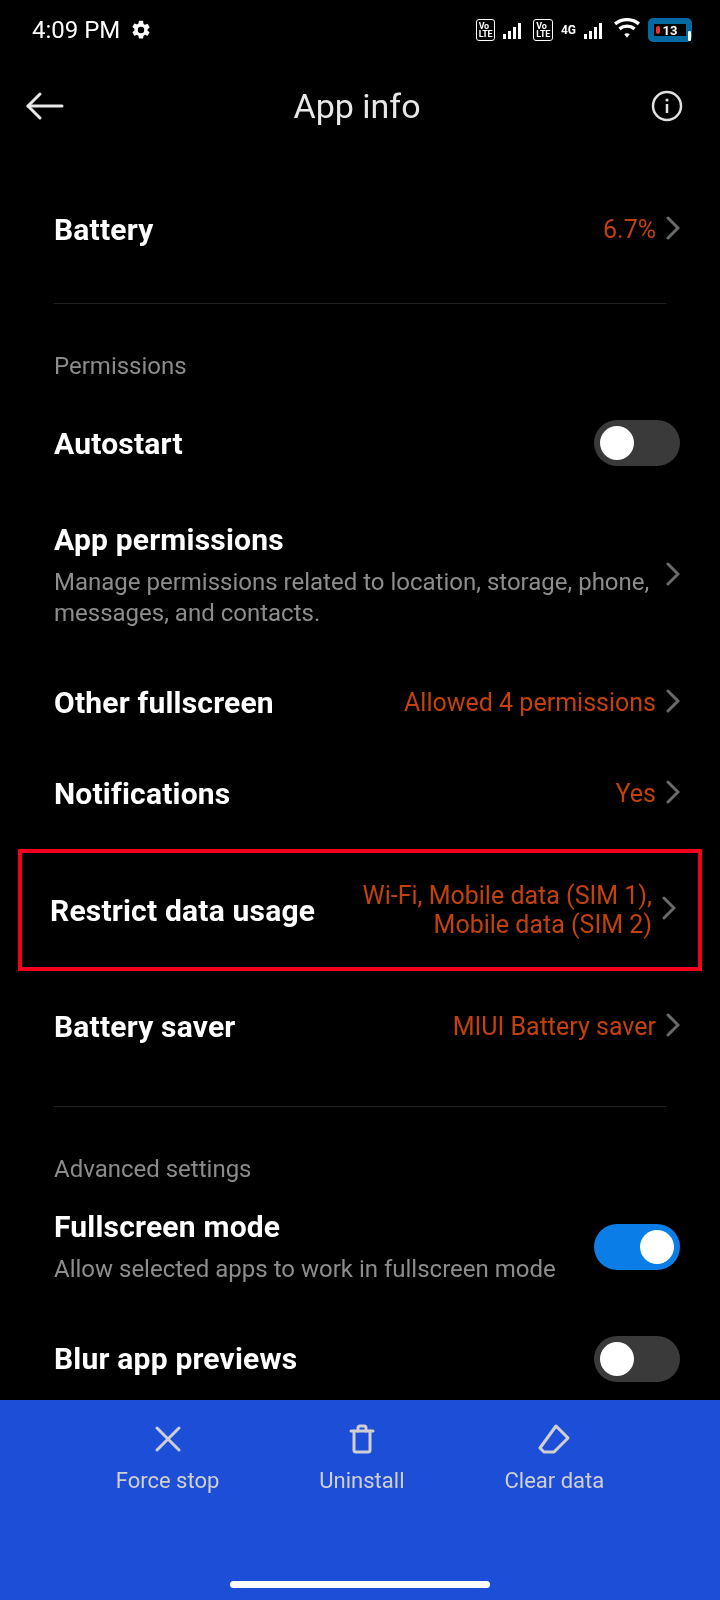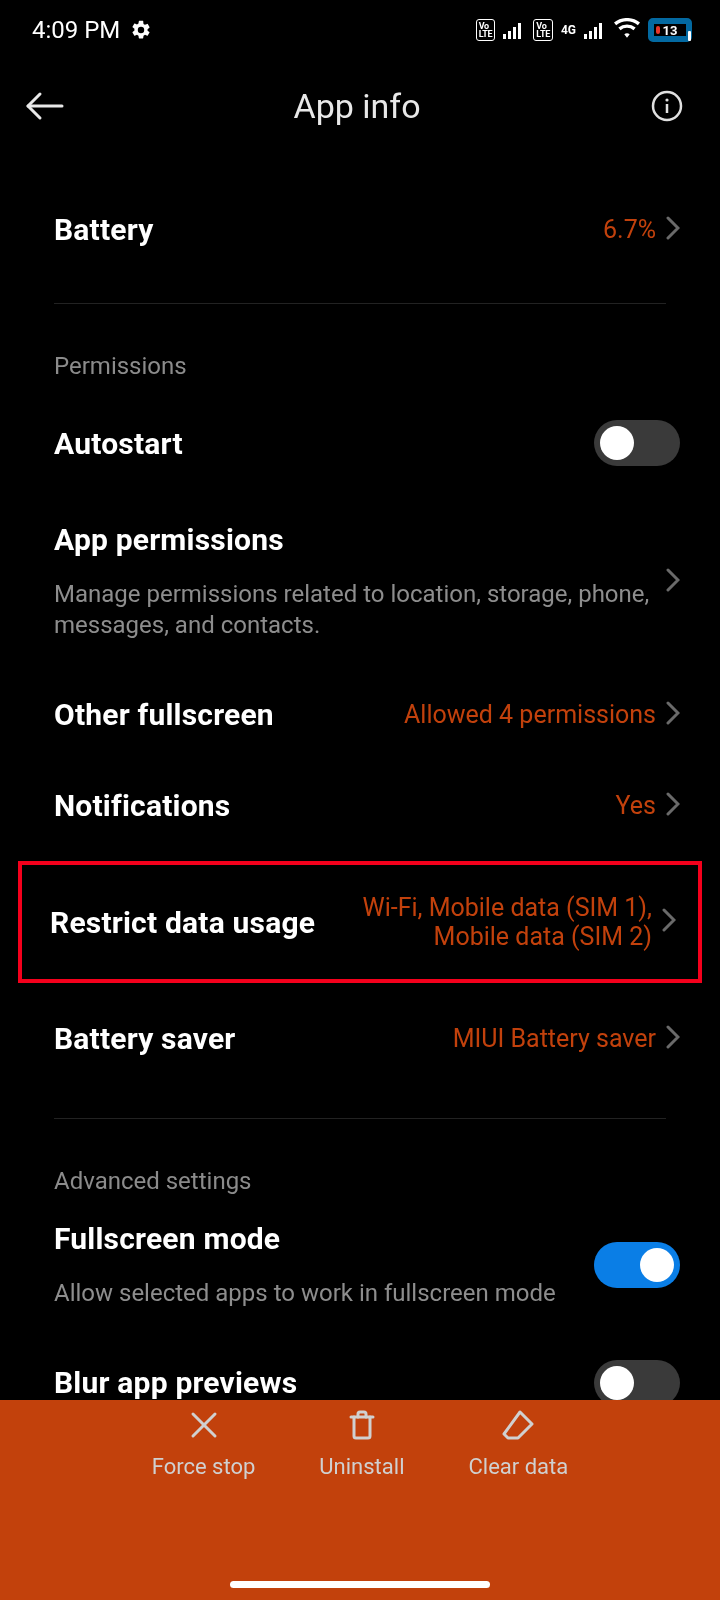--- a/index.html
+++ b/index.html
@@ -23,37 +23,37 @@
   .hdr .title{font-size:34px;font-weight:400;color:#e8e8e8}
   .icon-btn{display:inline-flex;align-items:center;justify-content:center;color:#e8e8e8}
 
   
   .page{padding:0 0 0 0}
   .sec-div{height:1px;background:#222;margin:0 54px}
   .sec-hdr{color:#8b8b8b;font-size:24px;padding:48px 54px 12px 54px;font-weight:400}
   .row{display:flex;align-items:center;padding:28px 40px 28px 54px;min-height:90px}
   .row .txt{flex:1;min-width:0}
   .row .ttl{font-size:30px;font-weight:700;color:#fff;letter-spacing:0.2px}
-  .row .sub{font-size:24px;color:#8d8d8d;margin-top:22px;line-height:1.3;font-weight:400}
+  .row .sub{font-size:24px;color:#8d8d8d;margin-top:10px;line-height:1.3;font-weight:400}
   .row .val{font-size:25px;color:#c2410c;margin-left:18px;text-align:right}
   .chev{margin-left:10px;color:#6a6a6a}
 
   
   .tgl{width:86px;height:46px;border-radius:23px;position:relative;margin-left:14px}
   .tgl.off{background:#3a3a3a}
   .tgl.on{background:#0a7ee6}
   .tgl .knob{position:absolute;top:6px;width:34px;height:34px;border-radius:17px;background:#fff}
   .tgl.off .knob{left:6px}
   .tgl.on .knob{right:6px}
 
   
   .hl{border:4px solid #f4001c;margin:10px 18px;padding-left:28px;padding-right:22px}
 
   
-  .bar{position:absolute;left:0;right:0;bottom:0;height:200px;background:#c2410c;display:flex;justify-content:center;gap:64px;align-items:flex-start;padding-top:8px}
+  .bar{position:absolute;left:0;right:0;bottom:0;height:200px;background:#1d4ed8;display:flex;justify-content:center;gap:100px;align-items:flex-start;padding-top:22px}
   .bar .act{display:flex;flex-direction:column;align-items:center;gap:8px;color:#d0d0d0}
   .bar .act .lbl{font-size:22px}
   .homebar{position:absolute;left:50%;transform:translateX(-50%);bottom:12px;width:260px;height:7px;background:#fff;border-radius:4px}
 
   
   .fade{position:relative;overflow:hidden;max-height:70px}
 </style>
 </head>
 <body>
 

